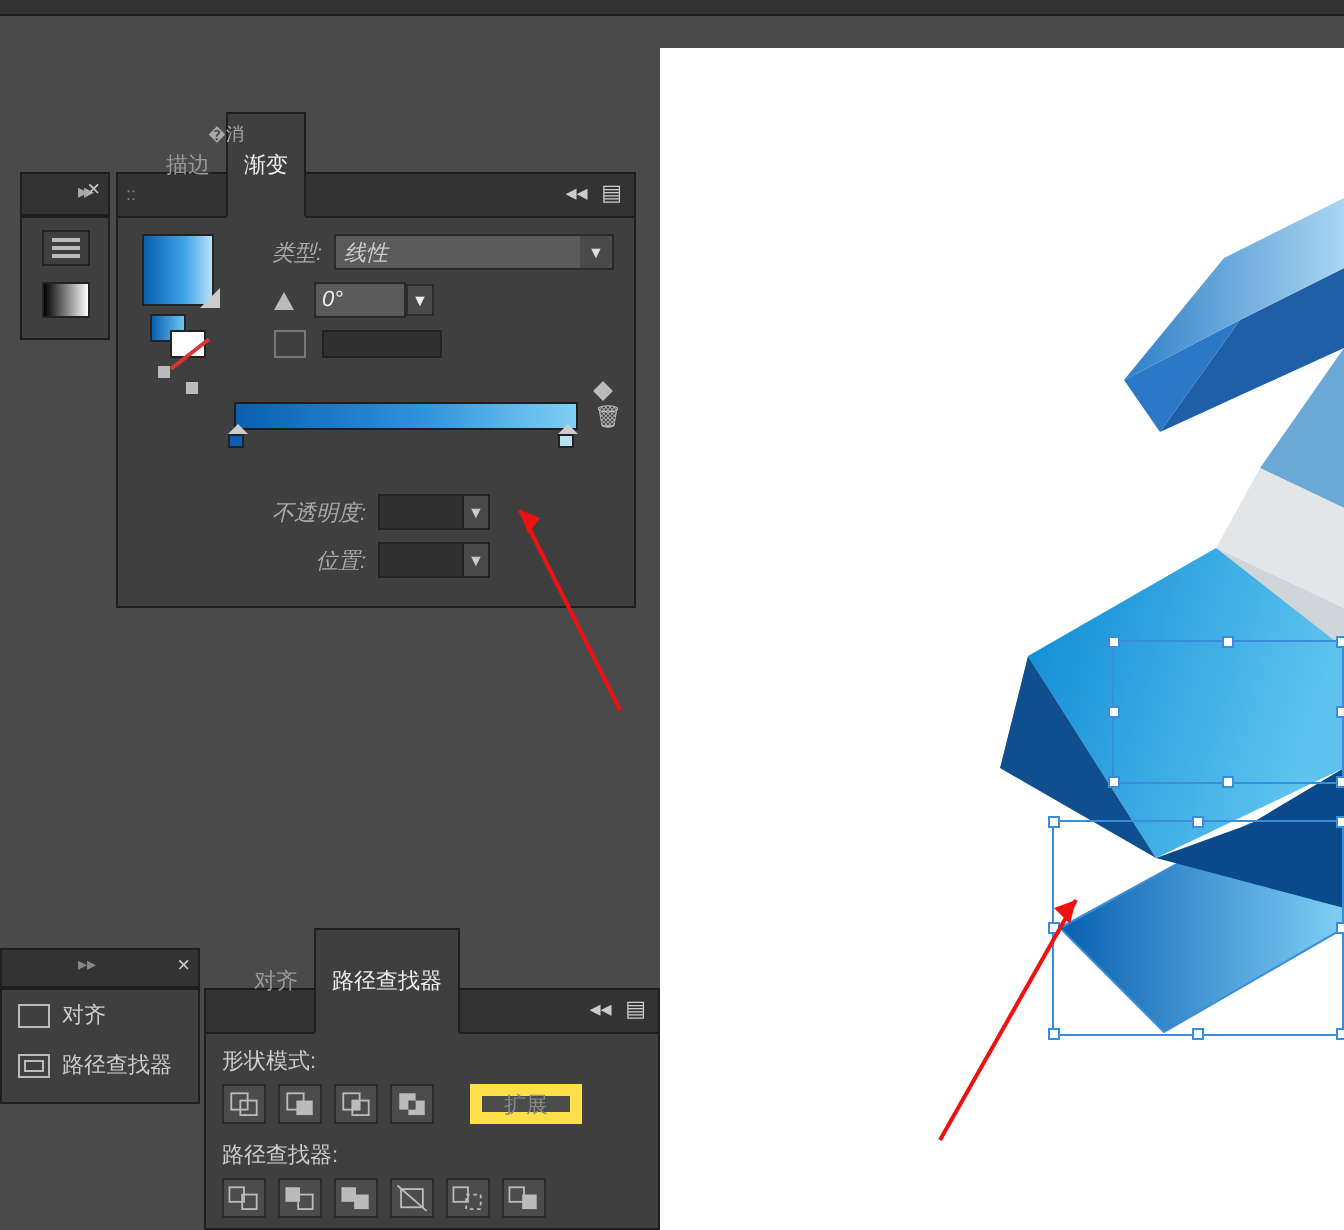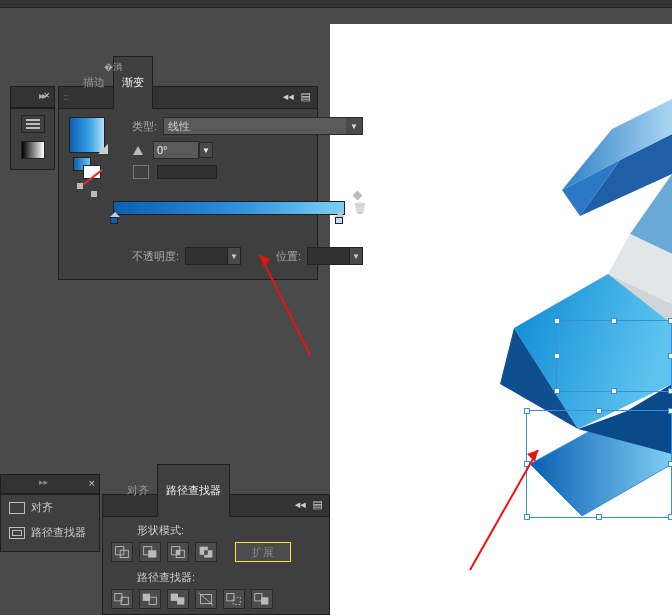--- a/index.html
+++ b/index.html
@@ -37,21 +37,21 @@
   .fill-stroke { position: relative; width: 28px; height: 22px; }
   .fs-fill { position: absolute; left: 0; top: 0; width: 18px; height: 14px; background: linear-gradient(to right,#0a5fb0,#6ec5f2); border: 1px solid #222; }
   .fs-stroke { position: absolute; right: 0; bottom: 0; width: 18px; height: 14px; background: #fff; border: 1px solid #222; }
   .fs-stroke::after { content:""; position:absolute; left:-3px; top:10px; width:24px; height:0; border-top:2px solid #d33; transform: rotate(-38deg); }
   .reverse-icon { width: 20px; height: 14px; position: relative; }
   .reverse-icon::before, .reverse-icon::after { content:""; position:absolute; width:6px; height:6px; background:#bbb; }
   .reverse-icon::before { left:0; top:0; }
   .reverse-icon::after { right:0; bottom:0; }
 
   .fields { flex: 1; display: flex; flex-direction: column; gap: 6px; }
-  .row { display: flex; align-items: center; gap: 6px; }
+  .row { display: flex; align-items: center; gap: 6px; font-style: italic; }
   .lbl { width: 44px; text-align: right; color: #aaa; }
   .combo { flex: 1; height: 18px; background: #5a5a5a; border: 1px solid #2a2a2a; display: flex; align-items: flex-end; padding-left: 4px; position: relative; }
   .combo .dd { position: absolute; right: 0; top: 0; bottom: 0; width: 16px; background: #4a4a4a; display: flex; align-items: center; justify-content: center; color: #ddd; font-size: 8px; }
   .btn-group { display: flex; gap: 2px; }
   .sq-btn { width: 20px; height: 18px; background: #4c4c4c; border: 1px solid #2a2a2a; cursor: pointer; position: relative; }
   .sq-btn.inner::after { content:""; position:absolute; inset:3px; border:1px solid #888; }
   .angle-row .tri { display:inline-block; width:0; height:0; border-left:5px solid transparent; border-right:5px solid transparent; border-bottom:9px solid #bbb; margin-left: 20px; margin-right: 4px;}
   .num-field { width: 46px; height: 18px; background: #5a5a5a; border: 1px solid #2a2a2a; color: #eee; padding-left: 3px; display:flex; align-items:center; position: relative;}
   .num-field .dd { position:absolute; right:-15px; top:0; width:14px; height:16px; background:#4a4a4a; border:1px solid #2a2a2a; display:flex; align-items:center; justify-content:center; font-size:8px;}
   .ar-row { display:flex; align-items:center; gap:6px; }
@@ -60,44 +60,44 @@
 
   .slider-wrap { margin-top: 10px; position: relative; height: 42px; }
   .diamond { position:absolute; right:2px; top:-3px; width:7px; height:7px; background:#bbb; transform: rotate(45deg); }
   .slider { position:absolute; left:0; right:18px; top:6px; height:14px; background: linear-gradient(to right, #0a5fb0, #2f92dc 55%, #7fcff5); border:1px solid #1e1e1e; }
   .trash { position:absolute; right:-4px; top:6px; width:14px; height:14px; color:#bbb; display:flex; align-items:center; justify-content:center; }
   .stop { position:absolute; top:17px; width:10px; height:12px; }
   .stop .cap { width:0; height:0; border-left:5px solid transparent; border-right:5px solid transparent; border-bottom:5px solid #ccc; }
   .stop .body { width:8px; height:7px; background:#0a5fb0; border:1px solid #222; margin-left:0; }
   .stop.r .body { background:#b8e0f7; }
 
-  .lower { margin-top: 4px; display:flex; flex-direction:row; gap:6px; padding-left: 12px;}
+  .lower { margin-top: 4px; display:flex; flex-direction:column; gap:6px; padding-left: 12px;}
   .lower .row .lbl { width: 54px; }
   .field-dd { width: 56px; height: 18px; background: #313131; border:1px solid #222; position: relative;}
   .field-dd .dd { position:absolute; right:-1px; top:-1px; bottom:-1px; width:14px; background:#4a4a4a; border:1px solid #222; display:flex; align-items:center; justify-content:center; font-size:8px; }
 
   
   .arrow-svg { position:absolute; pointer-events:none; }
 
   
   .btm-left-tab { position:absolute; left:0; top:474px; width:100px; height:20px; background:#333; border:1px solid #1e1e1e; }
   .btm-left-tab .grip { position:absolute; left:38px; top:2px; color:#888; font-size:9px; }
   .btm-left-tab .x { position:absolute; right:4px; top:2px; color:#ccc; }
   .btm-left { position:absolute; left:0; top:494px; width:100px; height:58px; background:#3f3f3f; border:1px solid #1e1e1e; display:flex; flex-direction:column; }
   .btm-left .item { display:flex; align-items:center; gap:6px; padding:5px 8px; cursor:pointer; }
   .btm-left .ico { width:16px; height:12px; border:1px solid #bbb; position:relative; }
   .btm-left .ico.pf::after { content:""; position:absolute; inset:2px; border:1px solid #bbb; }
 
   .btm-panel { position:absolute; left:102px; top:494px; width:228px; height:121px; background:#3f3f3f; border:1px solid #1e1e1e; }
   .btm-panel .tabbar { background:#333; }
-  .btm-panel .section-lbl { display:block; padding:6px 8px 2px; color:#ccc;margin-left:26px; }
+  .btm-panel .section-lbl { display:block; padding:6px 8px 2px; color:#ccc; }
   .btm-panel .icon-row { display:flex; align-items:center; gap:6px; padding:2px 8px; }
   .mode-btn { width:22px; height:20px; background:#4c4c4c; border:1px solid #2a2a2a; cursor:pointer; position:relative; }
   .mode-btn svg { position:absolute; inset:0; }
-  .expand-btn { width:56px; height:20px; background:#4c4c4c; border:1px solid #fde047; color:#888; cursor:pointer; display:flex; align-items:center; justify-content:center; margin-left:12px;}
+  .expand-btn { width:56px; height:20px; background:#4c4c4c; border:6px solid #fde047; color:#888; cursor:pointer; display:flex; align-items:center; justify-content:center; margin-left:12px;}
 
   
   .sel-box { position:absolute; border:1px solid #3a8dd8; }
   .handle { position:absolute; width:6px; height:6px; background:#fff; border:1px solid #3a8dd8; }
 </style>
 </head>
 <body>
 
 <div class="topbar"></div>
 

